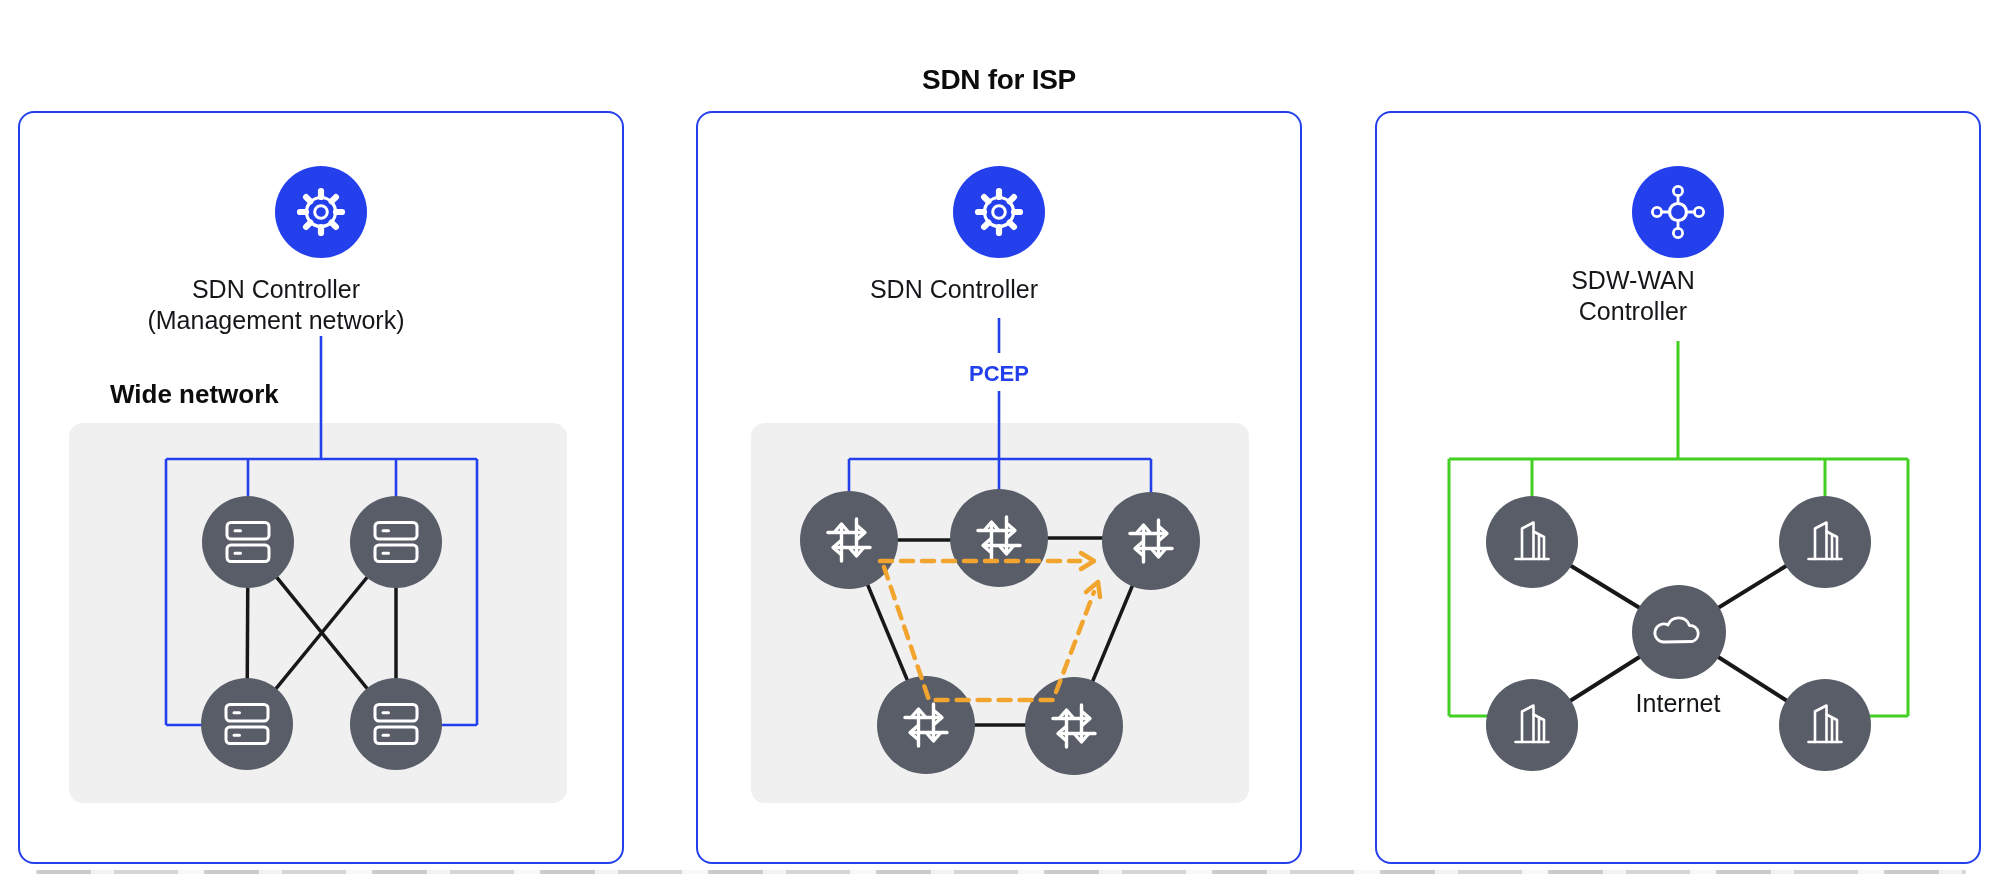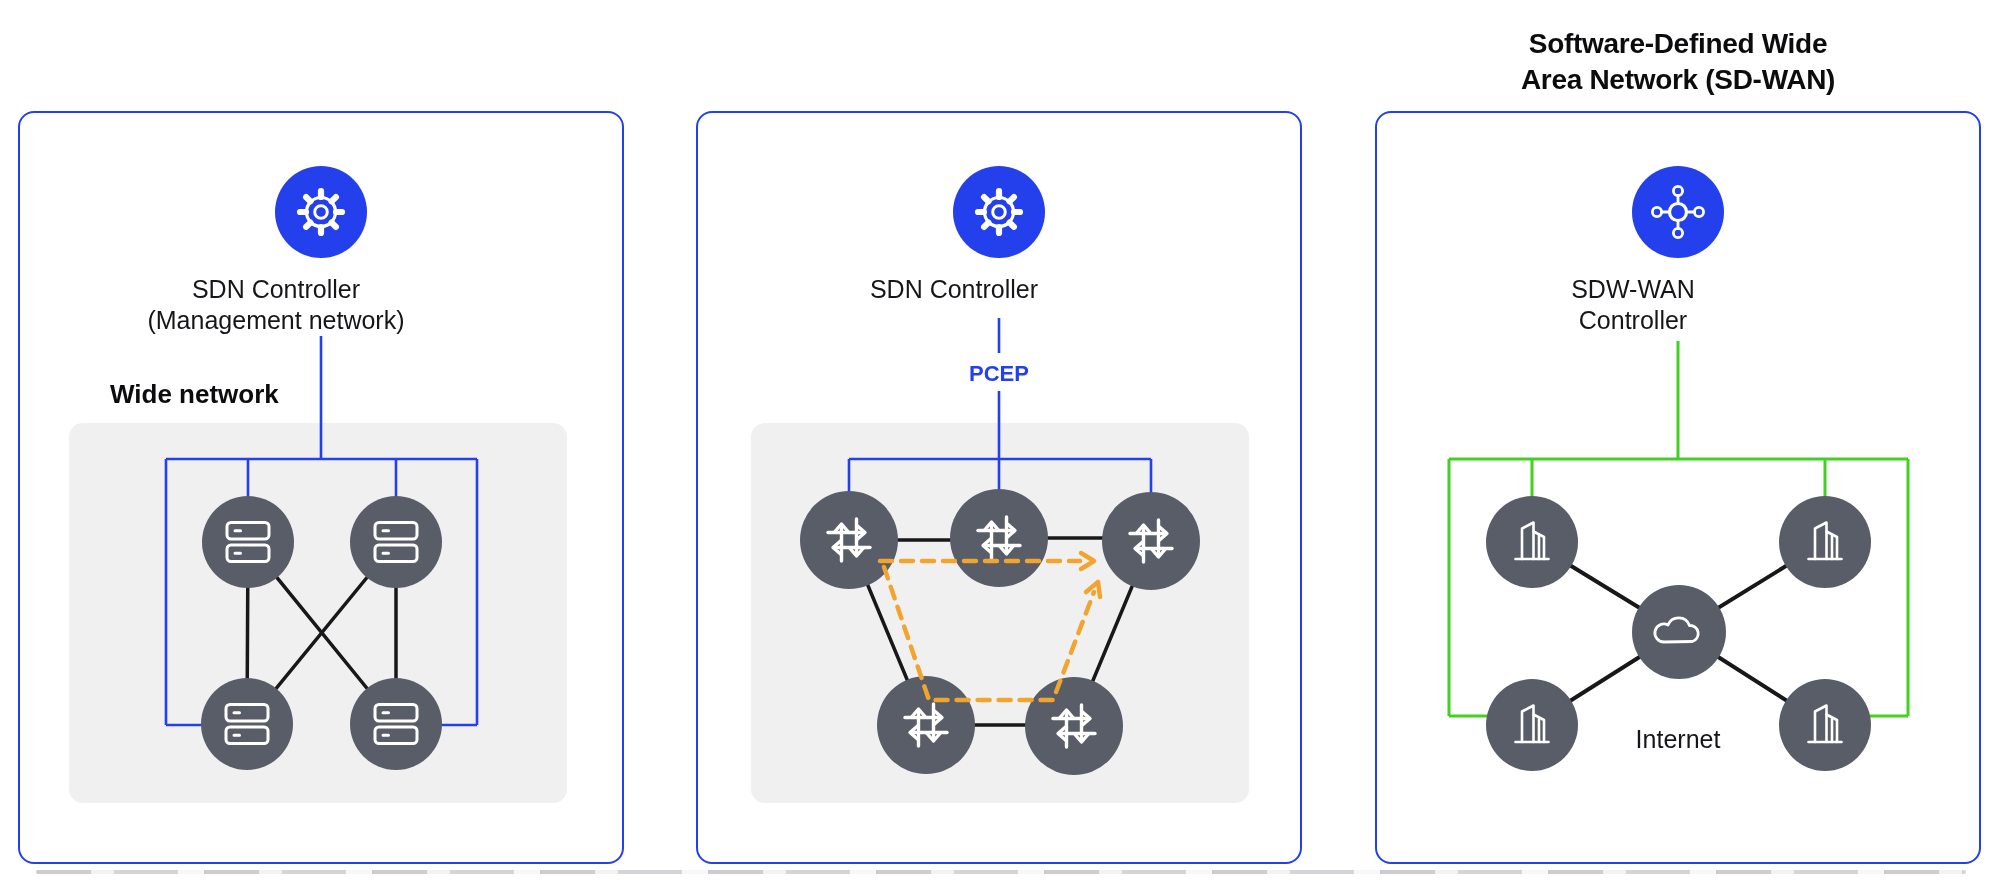--- a/index.html
+++ b/index.html
@@ -14,21 +14,21 @@
     border:2.5px solid var(--blue,#2440ec);border-radius:16px;background:transparent;}
   .t-title{position:absolute;width:606px;text-align:center;font-weight:700;font-size:28px;
     line-height:36px;color:var(--ink,#0c0c0e);white-space:pre-line;letter-spacing:-0.3px;}
   .t-label{position:absolute;width:516px;text-align:center;font-size:25px;line-height:31px;
     color:#16161a;white-space:pre-line;}
   .t-pcep{position:absolute;width:606px;text-align:center;font-size:22px;line-height:24px;
     font-weight:700;color:var(--blue,#2440ec);}
   .t-datanet{position:absolute;left:110px;top:380px;font-size:26px;line-height:28px;
     font-weight:700;color:var(--ink,#0c0c0e);}
   .t-internet{position:absolute;left:1375px;top:690px;width:606px;text-align:center;
-    font-size:25px;line-height:26px;color:#16161a;margin-top:36px;}
+    font-size:25px;line-height:26px;color:#16161a;}
   .edge-artifact{position:absolute;left:36px;top:870px;width:1930px;height:3.5px;opacity:.75;
     border-radius:2px;
     background:repeating-linear-gradient(90deg,
       #b9bac0 0px,#b9bac0 55px,#eeeef1 55px,#eeeef1 78px,
       #c6c7cc 78px,#c6c7cc 142px,#f5f5f7 142px,#f5f5f7 168px);}
   
   .gray-zone{fill:var(--panelgray,#f0f0f1);}
   .ln-b{stroke:var(--blue,#2440ec);stroke-width:2.6;fill:none;}
   .ln-g{stroke:var(--green,#42d122);stroke-width:3;fill:none;}
   .ln-k{stroke:var(--line,#18181b);stroke-width:3.5;fill:none;}
@@ -174,27 +174,26 @@
         <circle class="node" cx="1825" cy="725" r="46"></circle>
         <use href="#building" x="1825" y="725"></use>
       </g>
       <g>
         <circle class="node" cx="1679" cy="632" r="47"></circle>
         <use href="#cloud" x="1679" y="632"></use>
       </g>
     </g>
   </svg>
 
-  <div class="t-title" style="left:1375px;top:26px">Software-Defined Wide
-Area Network (SD-WAN)</div>
+  <div class="t-title" style="left:696px;top:62px">SDN for ISP</div>
 
   <div class="t-label" style="left:18px;top:274px">SDN Controller
 (Management network)</div>
   <div class="t-label" style="left:696px;top:274px">SDN Controller</div>
-  <div class="t-label" style="left:1375px;top:274px">SDW-WAN
+  <div class="t-label" style="left:1375px;top:265px">SDW-WAN
 Controller</div>
 
   <div class="t-datanet">Wide network</div>
   <div class="t-pcep" style="left:696px;top:362px">PCEP</div>
   <div class="t-internet">Internet</div>
 
   <div class="edge-artifact"></div>
 </div>
 
 </body></html>

